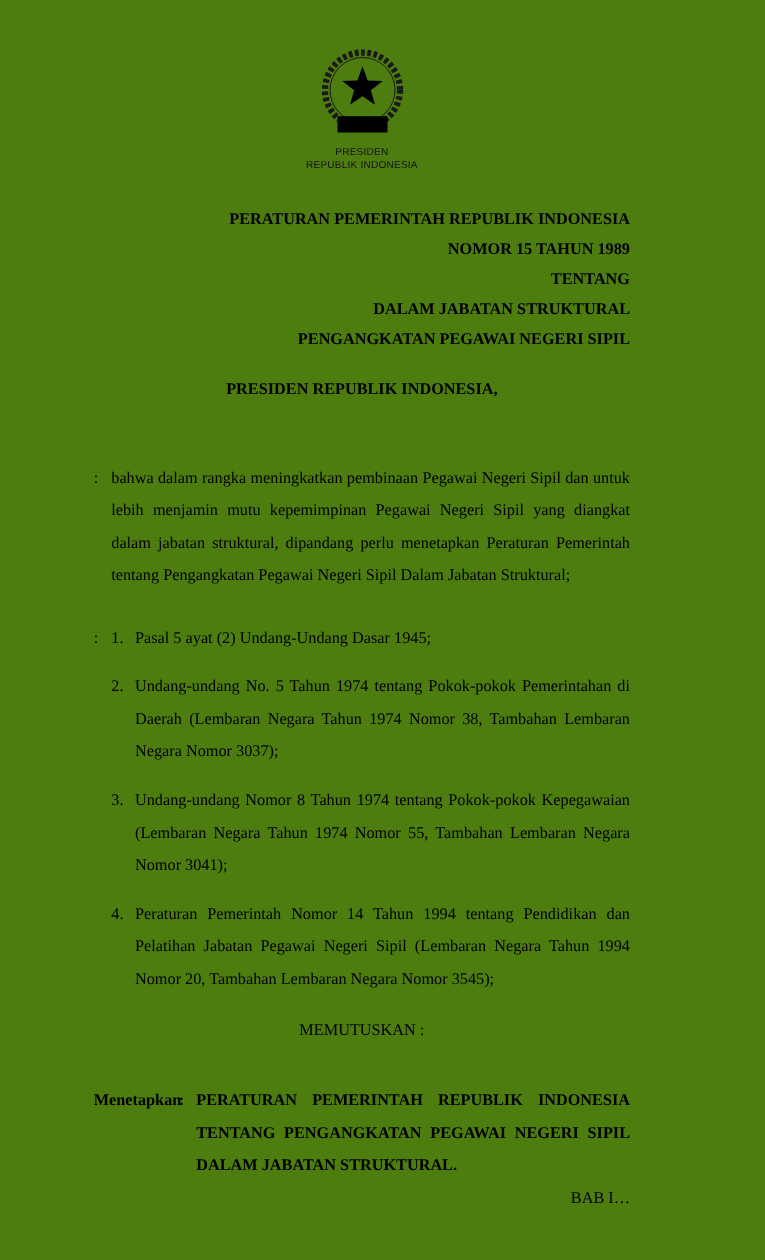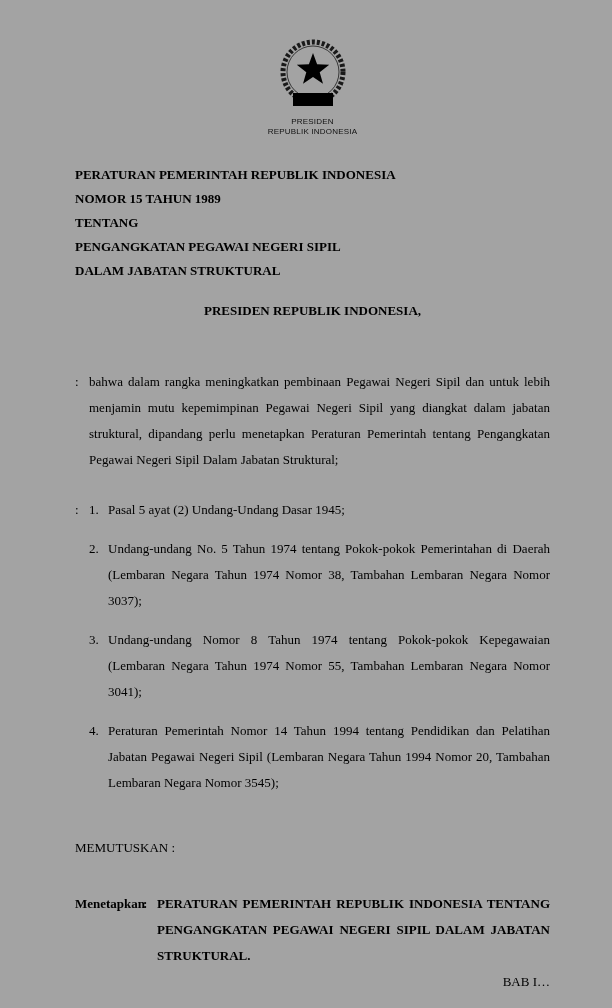--- a/index.html
+++ b/index.html
@@ -1,42 +1,42 @@
 <!DOCTYPE html>
 <html><head>
 <meta charset="utf-8">
 <style>
   html, body { margin:0; padding:0; background:#ffffff; }
   .page {
-    width:612px; height:1008px; margin:0 auto; background:#a3a3a3; color:#000;
+    width:612px; height:1008px; margin:0 auto; background:#4d7c0f; color:#000;
     font-family:"Liberation Serif", serif; font-size:13px;
-    padding:36px 62px 0 75px; box-sizing:border-box; overflow:hidden;
+    padding:36px 108px 0 75px; box-sizing:border-box; overflow:hidden;
   }
   .emblem-wrap { text-align:center; }
   .emblem-caption {
     font-family:"Liberation Sans", sans-serif; font-size:8px; line-height:10px;
     margin-top:5px; color:#111; letter-spacing:.2px;
   }
-  .title-block { text-align:left; font-weight:bold; line-height:24px; margin-top:26px; }
+  .title-block { text-align:right; font-weight:bold; line-height:24px; margin-top:26px; }
   .salutation { text-align:center; font-weight:bold; margin-top:16px; line-height:24px; }
 
   .row { display:flex; line-height:26px; }
   .sec-menimbang  { margin-top:46px; }
   .sec-mengingat  { margin-top:24px; }
   .sec-menetapkan { margin-top:30px;font-weight:bold; }
   .label  { width:68px; flex:none; }
   .colon  { width:14px; flex:none; }
   .content { flex:1; text-align:justify; }
 
   .num-item { display:flex; }
   .num-item + .num-item { margin-top:13px; }
   .num      { width:19px; flex:none; }
   .num-text { flex:1; text-align:justify; }
 
-  .memutuskan   { text-align:left; margin-top:39px; line-height:26px; }
+  .memutuskan   { text-align:center; margin-top:15px; line-height:26px; }
   .continuation { text-align:right; line-height:26px; }
 </style>
 </head>
 <body>
 
 <div class="page">
 
   <div class="emblem-wrap">
     <svg width="78" height="72" viewBox="0 0 78 72">
       <circle cx="39" cy="36" r="30" fill="none" stroke="#1a1a1a" stroke-width="5" stroke-dasharray="3 2"></circle>
@@ -47,22 +47,22 @@
     <div class="emblem-caption">
       <div>PRESIDEN</div>
       <div>REPUBLIK INDONESIA</div>
     </div>
   </div>
 
   <div class="title-block">
     <div>PERATURAN PEMERINTAH REPUBLIK INDONESIA</div>
     <div>NOMOR 15 TAHUN 1989</div>
     <div>TENTANG</div>
+    <div>DALAM JABATAN STRUKTURAL</div>
     <div>PENGANGKATAN PEGAWAI NEGERI SIPIL</div>
-    <div>DALAM JABATAN STRUKTURAL</div>
   </div>
 
   <div class="salutation">PRESIDEN REPUBLIK INDONESIA,</div>
 
   <div class="row sec-menimbang">
     <div class="colon">:</div>
     <div class="content">bahwa dalam rangka meningkatkan pembinaan Pegawai Negeri Sipil dan untuk lebih menjamin mutu kepemimpinan Pegawai Negeri Sipil yang diangkat dalam jabatan struktural, dipandang perlu menetapkan Peraturan Pemerintah tentang Pengangkatan Pegawai Negeri Sipil Dalam Jabatan Struktural;</div>
   </div>
 
   <div class="row sec-mengingat">

